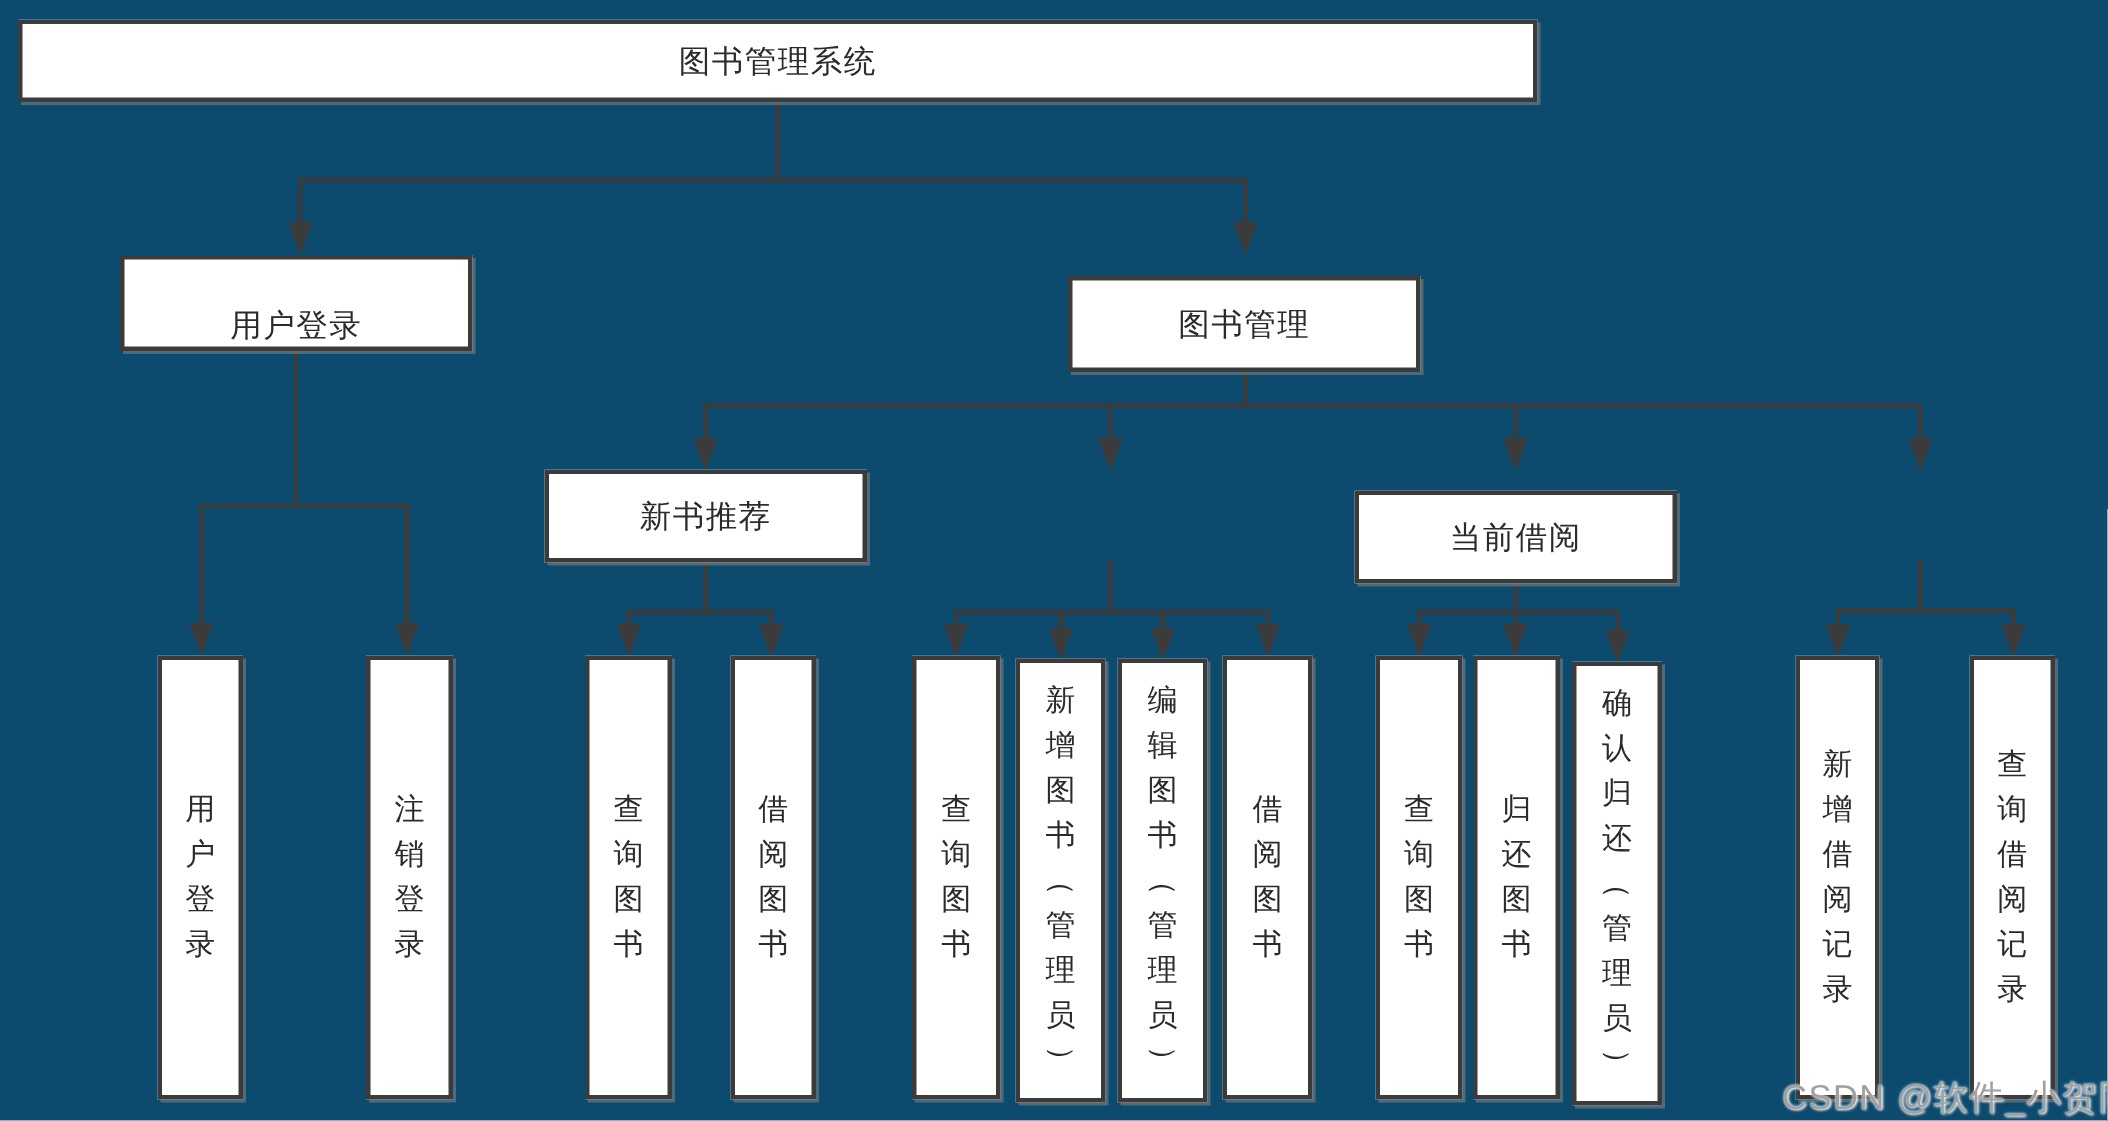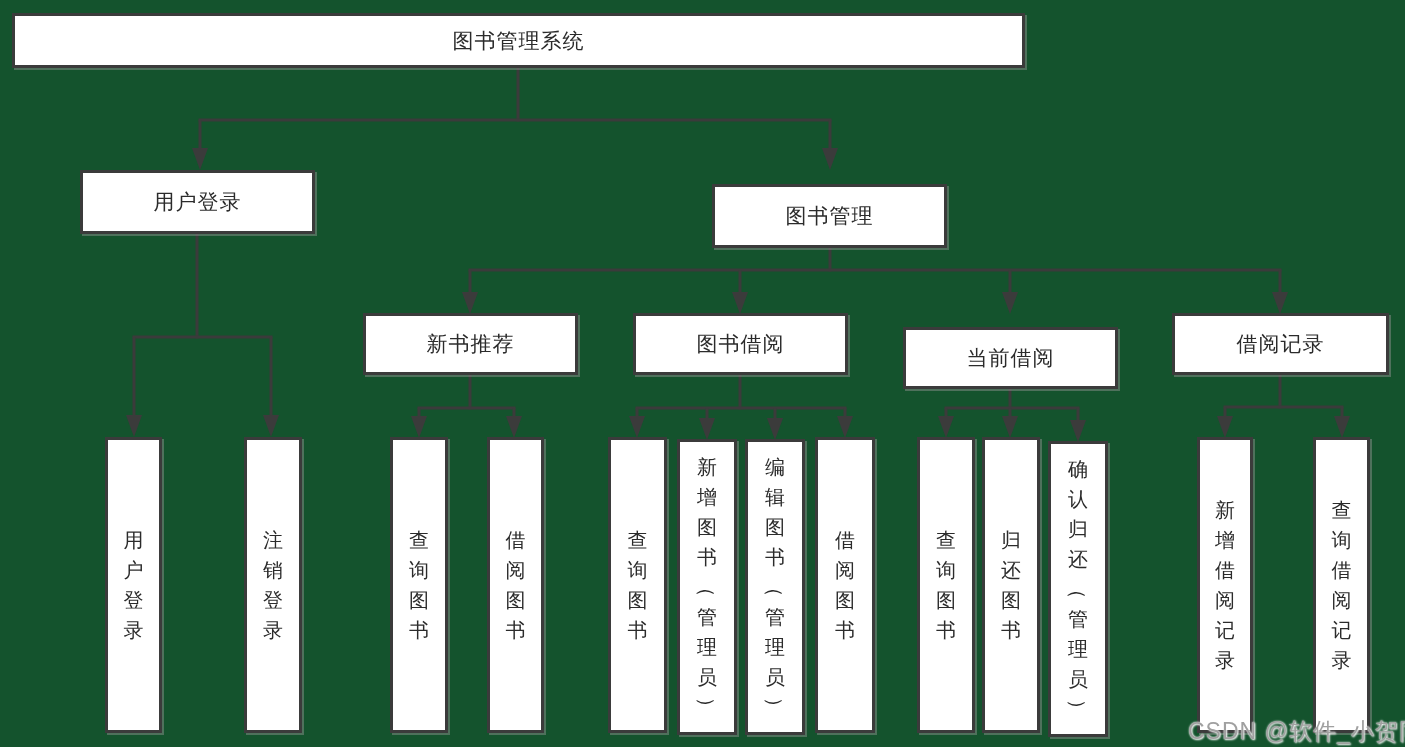--- a/index.html
+++ b/index.html
@@ -5,21 +5,21 @@
   html, body {
     margin: 0;
     padding: 0;
     background: #ffffff;
     font-family: "Liberation Sans", "DejaVu Sans", sans-serif;
   }
   #canvas {
     position: relative;
     width: 1405px;
     height: 747px;
-    background: #14532d;
+    background: #0c4a6e;
     overflow: hidden;
   }
   #edges {
     position: absolute;
     left: 0;
     top: 0;
     z-index: 0;
     pointer-events: none;
   }
   .node {
@@ -138,38 +138,32 @@
       <polygon points="1070,420 1086,420 1078,442"></polygon>
       <polygon points="1217,416 1233,416 1225,438"></polygon>
       <polygon points="1334,416 1350,416 1342,438"></polygon>
     </g>
   </svg>
 
   <div class="node h" style="left:12px;top:13px;width:1013px;height:55px;">
     <span class="lbl">图书管理系统</span>
   </div>
 
-  <div class="node h" style="left:80px;top:170px;width:235px;height:64px;">
+  <div class="node h" style="left:80px;top:170px;width:235px;height:64px;align-items:flex-end;">
     <span class="lbl">用户登录</span>
   </div>
   <div class="node h" style="left:712px;top:184px;width:235px;height:64px;">
     <span class="lbl">图书管理</span>
   </div>
 
   <div class="node h" style="left:363px;top:313px;width:215px;height:62px;justify-content:center;">
     <span class="lbl">新书推荐</span>
   </div>
-  <div class="node h" style="left:633px;top:313px;width:215px;height:62px;">
-    <span class="lbl">图书借阅</span>
-  </div>
   <div class="node h" style="left:903px;top:327px;width:215px;height:62px;">
     <span class="lbl">当前借阅</span>
-  </div>
-  <div class="node h" style="left:1172px;top:313px;width:217px;height:62px;">
-    <span class="lbl">借阅记录</span>
   </div>
 
   <div class="node v" style="left:105px;top:437px;width:57px;height:296px;">
     <span class="vlabel">
         <span>用</span>
         <span>户</span>
         <span>登</span>
         <span>录</span>
       </span>
   </div>

